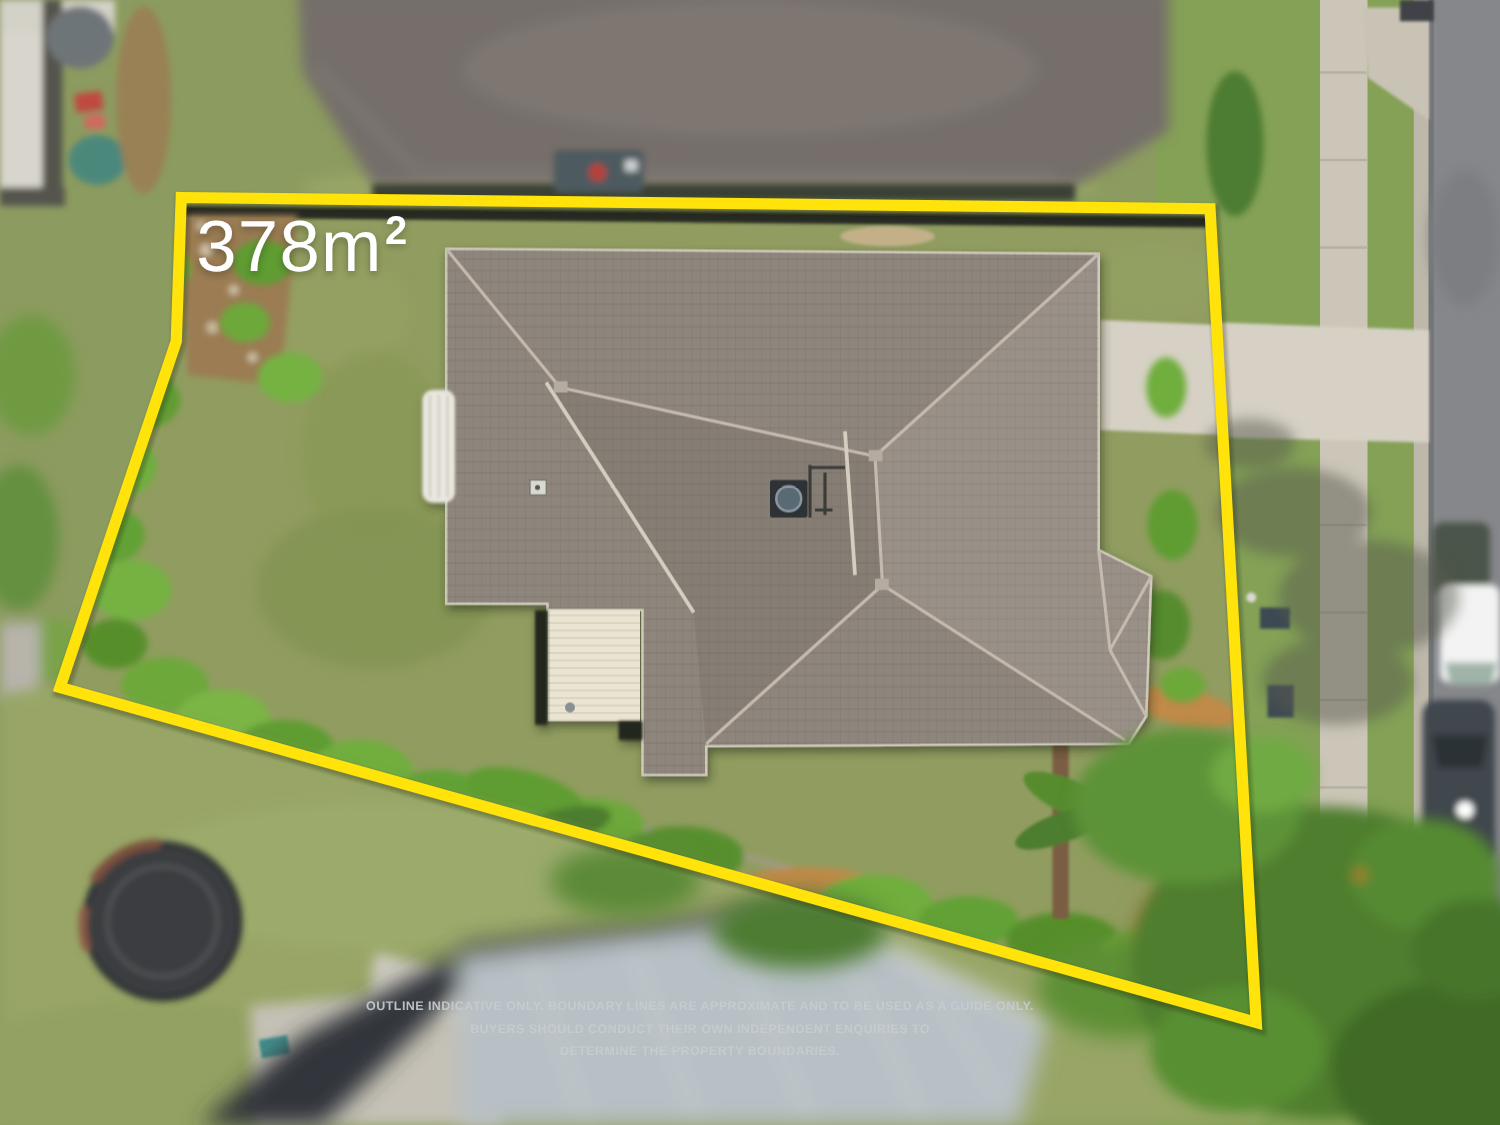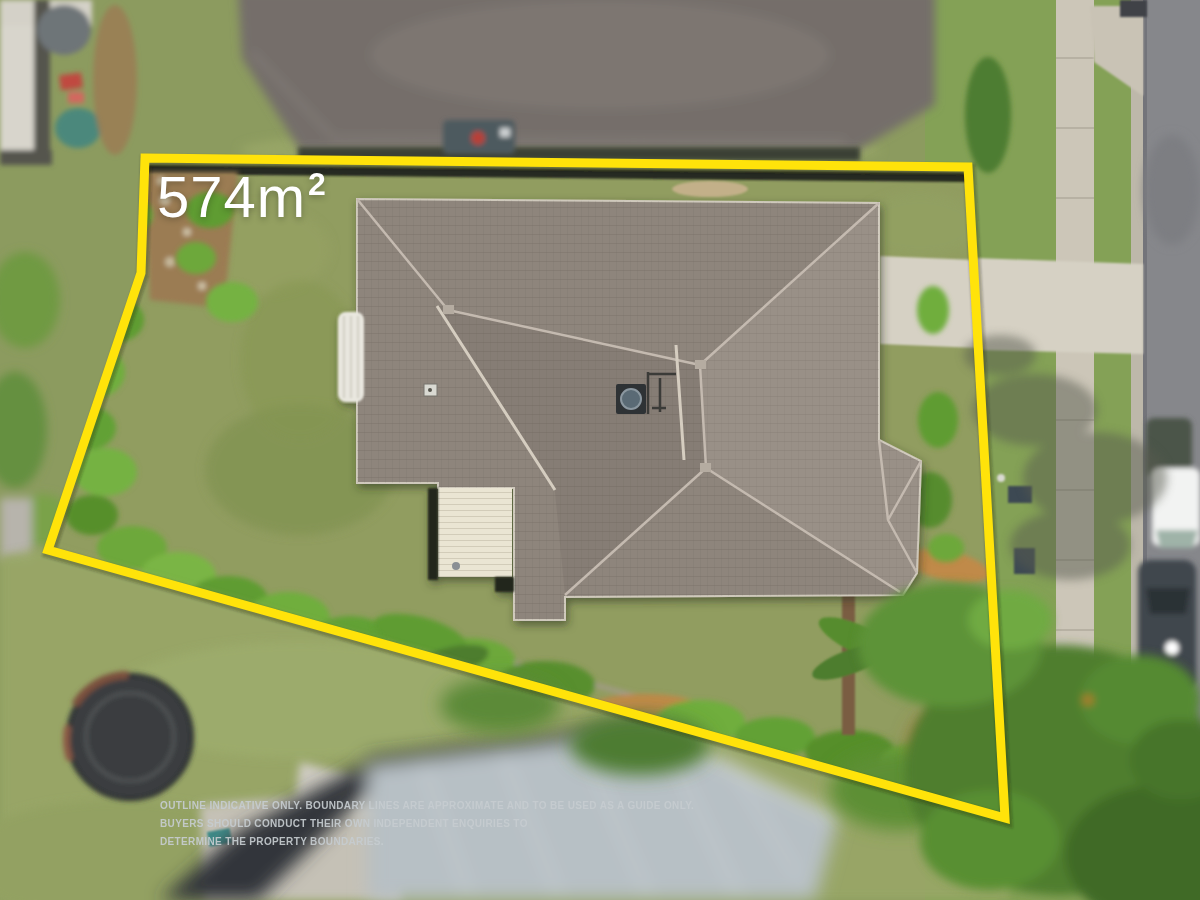--- a/index.html
+++ b/index.html
@@ -3,21 +3,21 @@
 <meta charset="utf-8">
 <style>
   html,body{margin:0;padding:0;background:#1c1c1c;}
   .stage{position:relative;width:1200px;height:900px;overflow:hidden;
          font-family:"Liberation Sans",sans-serif;background:#8c9b5f;}
   .stage svg{position:absolute;left:0;top:0;display:block;}
   .area-label{position:absolute;left:157px;top:168px;color:#ffffff;
 raft    font-weight:800;font-size:58px;line-height:1;letter-spacing:1px;
     text-shadow:0 2px 6px rgba(30,35,20,.35);white-space:nowrap;}
   .area-label sup{font-size:32px;vertical-align:22px;margin-left:2px;font-weight:800;}
-  .disclaimer{position:absolute;left:160px;top:797px;width:800px;
+  .disclaimer{position:absolute;left:160px;top:797px;width:800px;text-align:center;
     color:#c6ccd0;font-size:10px;font-weight:700;letter-spacing:.35px;line-height:18px;
     text-transform:uppercase;opacity:.92;}
 </style>
 </head>
 <body>
 
 <div class="stage">
 <svg class="scene" width="1200" height="900" viewBox="0 0 1200 900">
   <defs>
     <filter id="b1" x="-30%" y="-30%" width="160%" height="160%">
@@ -274,21 +274,21 @@
     <circle cx="1088" cy="700" r="4" fill="#e06a20"></circle>
   </g>
 
   <g>
     <polygon points="146.5,160.5 969.5,169.5 1006.5,820.5 49.5,552.5 142.5,275.5" fill="none" stroke="rgba(40,40,10,.28)" stroke-width="12" filter="url(#b1)"></polygon>
     <polygon points="145,158 968,167 1005,818 48,550 141,273" fill="none" stroke-width="9" stroke-linejoin="miter" stroke="#ffe30a"></polygon>
   </g>
 </svg>
 
 <div class="area-label">
-  <span>574m</span><sup>2</sup>
+  <span>378m</span><sup>2</sup>
 </div>
 
 <div class="disclaimer">
   <div>OUTLINE INDICATIVE ONLY. BOUNDARY LINES ARE APPROXIMATE AND TO BE USED AS A GUIDE ONLY.</div>
   <div>BUYERS SHOULD CONDUCT THEIR OWN INDEPENDENT ENQUIRIES TO</div>
   <div>DETERMINE THE PROPERTY BOUNDARIES.</div>
 </div>
 </div>
 
 </body></html>

